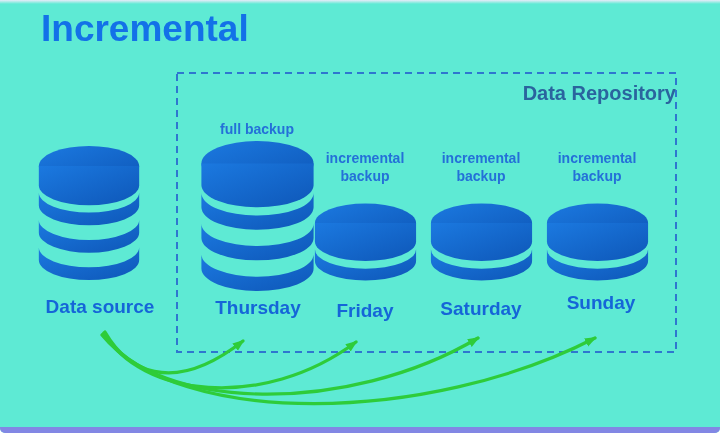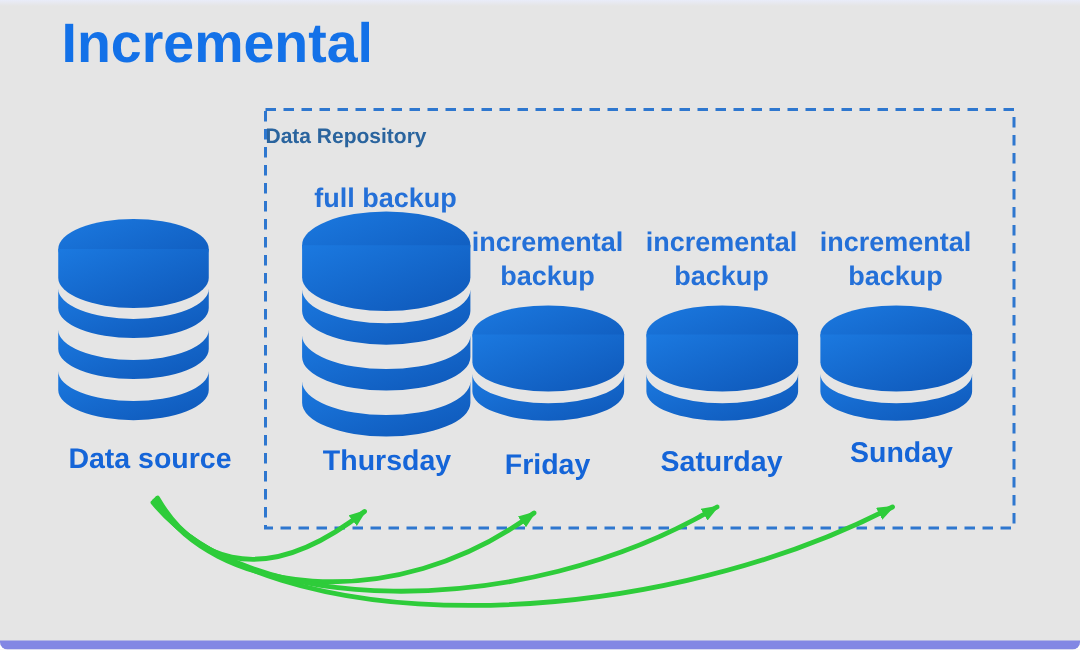--- a/index.html
+++ b/index.html
@@ -1,24 +1,24 @@
 <!DOCTYPE html>
 <html><head>
 <meta charset="utf-8">
 <style>
   html,body{margin:0;padding:0;background:#fff;}
   body{width:720px;height:433px;overflow:hidden;font-family:"Liberation Sans",sans-serif;}
-  .stage{position:relative;width:720px;height:433px;background:#e5e5e5;border-radius:0 0 5px 5px;}
+  .stage{position:relative;width:720px;height:433px;background:#5eead4;border-radius:0 0 5px 5px;}
   .top-tint{position:absolute;left:0;top:0;width:720px;height:4px;
     background:linear-gradient(#e9ecf9,rgba(255,255,255,0));}
   .bottom-bar{position:absolute;left:0;bottom:0;width:720px;height:6px;background:#8287e4;border-radius:0 0 5px 5px;}
   .title{position:absolute;left:41px;top:8px;font-size:37px;font-weight:800;color:#1371e8;letter-spacing:0px;}
-  .repo-label{position:absolute;left:177px;top:82px;width:499px;text-align:left;
-    font-size:14px;font-weight:600;color:#2a649e;}
-  .backup-note{position:absolute;text-align:center;font-size:18px;font-weight:700;color:#2470d8;line-height:1.25;}
+  .repo-label{position:absolute;left:177px;top:82px;width:499px;text-align:right;
+    font-size:20px;font-weight:600;color:#2a649e;}
+  .backup-note{position:absolute;text-align:center;font-size:14px;font-weight:700;color:#2470d8;line-height:1.25;}
   .note-full{left:193px;top:121px;width:128px;}
   .note-fri{left:311px;top:150px;width:108px;}
   .note-sat{left:427px;top:150px;width:108px;}
   .note-sun{left:543px;top:150px;width:108px;}
   .day-label{position:absolute;text-align:center;font-size:19px;font-weight:700;color:#1565d8;}
   .lbl-source{left:18px;top:296px;width:164px;}
   .lbl-thu{left:188px;top:297px;width:140px;}
   .lbl-fri{left:305px;top:300px;width:120px;}
   .lbl-sat{left:420px;top:298px;width:122px;}
   .lbl-sun{left:541px;top:292px;width:120px;}

